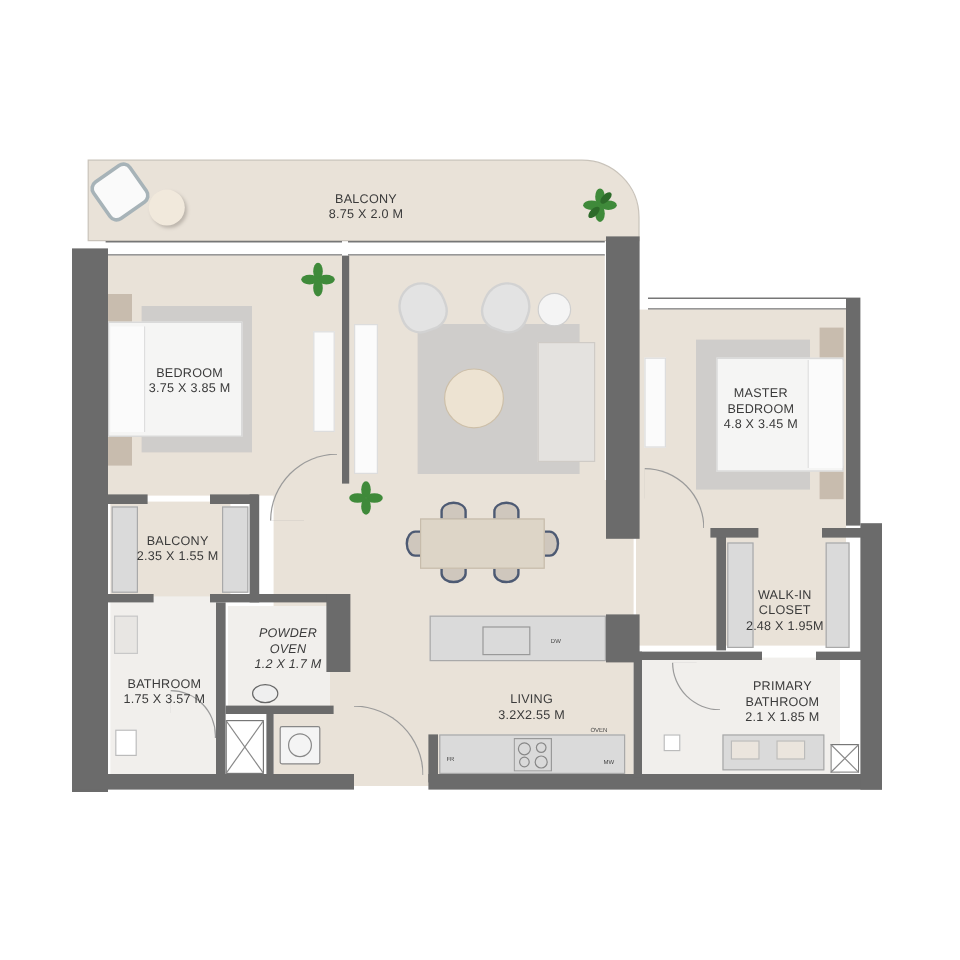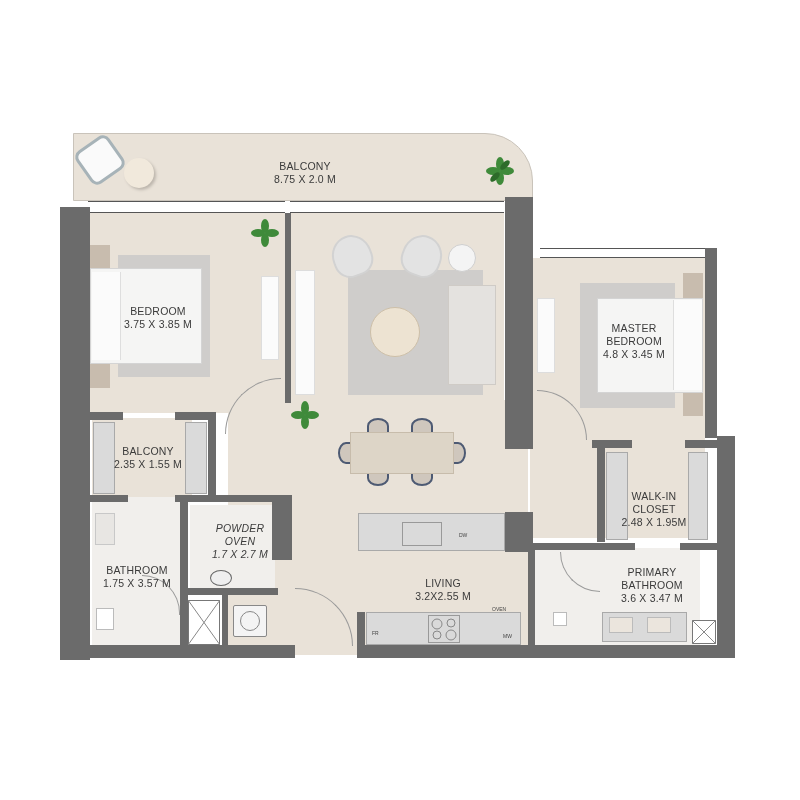--- a/index.html
+++ b/index.html
@@ -147,21 +147,21 @@
   <div class="abs" style="left:96px;top:608px;width:18px;height:22px;background:#fff;border:1px solid #bbb;box-sizing:border-box;"></div>
   <div class="door-arc" style="left:142px;top:575px;width:38px;height:40px;border-radius:0 40px 0 0;border-left:none;border-bottom:none;"></div>
   <div class="label" style="left:137px;top:564px;">
     <div>BATHROOM</div>
     <div>1.75 X 3.57 M</div>
   </div>
 
   <div class="label" style="left:240px;top:522px;font-style:italic;">
     <div>POWDER</div>
     <div>OVEN</div>
-    <div>1.7 X 2.7 M</div>
+    <div>1.2 X 1.7 M</div>
   </div>
   <div class="abs" style="left:210px;top:570px;width:22px;height:16px;border-radius:50%;background:#efefef;border:1px solid #666;box-sizing:border-box;"></div>
 
   <svg class="abs" style="left:188px;top:600px;width:32px;height:45px;" viewBox="0 0 32 45">
     <rect x="0.5" y="0.5" width="31" height="44" fill="#fff" stroke="#777"></rect>
     <line x1="0" y1="0" x2="32" y2="45" stroke="#888"></line>
       <line x1="32" y1="0" x2="0" y2="45" stroke="#888"></line>
   </svg>
   <div class="abs" style="left:233px;top:605px;width:34px;height:32px;background:#f4f4f4;border:1px solid #888;box-sizing:border-box;border-radius:2px;"></div>
   <div class="abs" style="left:240px;top:611px;width:20px;height:20px;border-radius:50%;border:1px solid #888;box-sizing:border-box;"></div>
@@ -195,21 +195,21 @@
   </div>
 
   <div class="door-arc" style="left:560px;top:552px;width:40px;height:40px;border-radius:0 0 0 40px;border-right:none;border-top:none;"></div>
   <div class="abs" style="left:553px;top:612px;width:14px;height:14px;background:#fff;border:1px solid #bbb;box-sizing:border-box;"></div>
   <div class="abs cabinet" style="left:602px;top:612px;width:85px;height:30px;"></div>
   <div class="abs" style="left:609px;top:617px;width:24px;height:16px;background:#ebe5dd;border:1px solid #bbb;box-sizing:border-box;"></div>
   <div class="abs" style="left:647px;top:617px;width:24px;height:16px;background:#ebe5dd;border:1px solid #bbb;box-sizing:border-box;"></div>
   <div class="label" style="left:652px;top:566px;">
     <div>PRIMARY</div>
     <div>BATHROOM</div>
-    <div>3.6 X 3.47 M</div>
+    <div>2.1 X 1.85 M</div>
   </div>
   <svg class="abs" style="left:692px;top:620px;width:24px;height:24px;" viewBox="0 0 24 24">
     <rect x="0.5" y="0.5" width="23" height="23" fill="#fff" stroke="#777"></rect>
     <line x1="0" y1="0" x2="24" y2="24" stroke="#888"></line>
       <line x1="24" y1="0" x2="0" y2="24" stroke="#888"></line>
   </svg>
 
 </div>
 
 </body></html>

